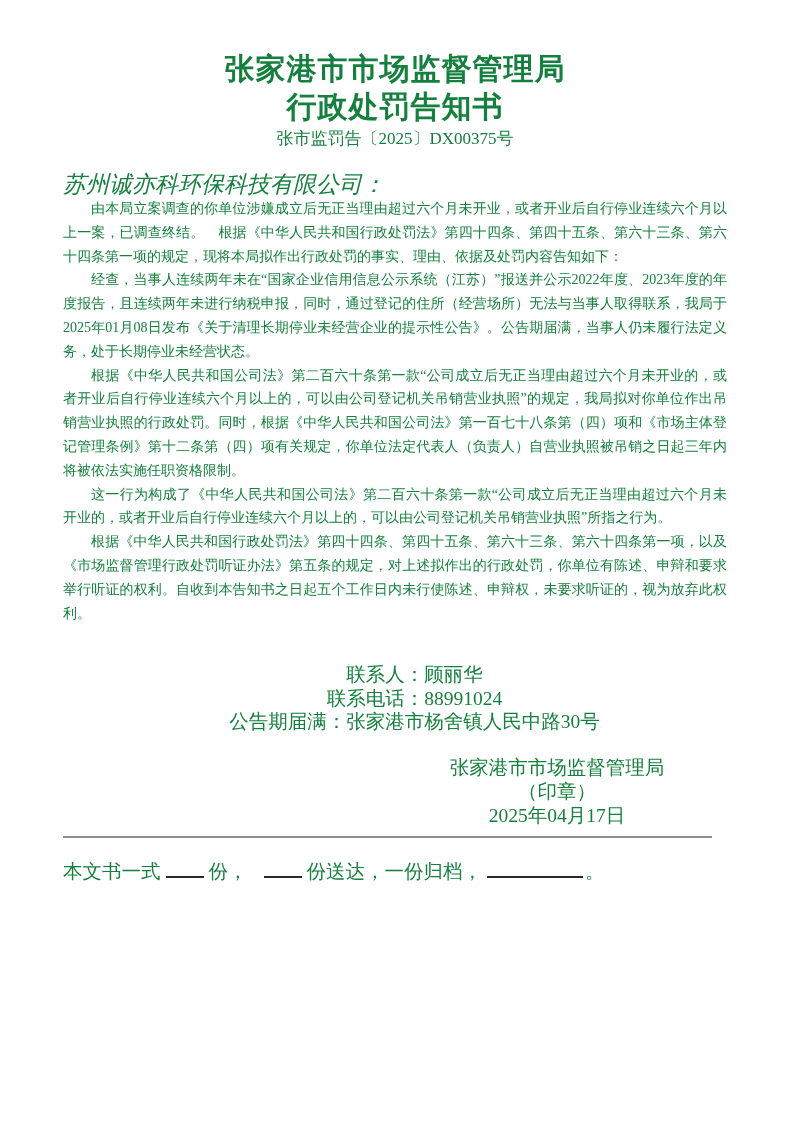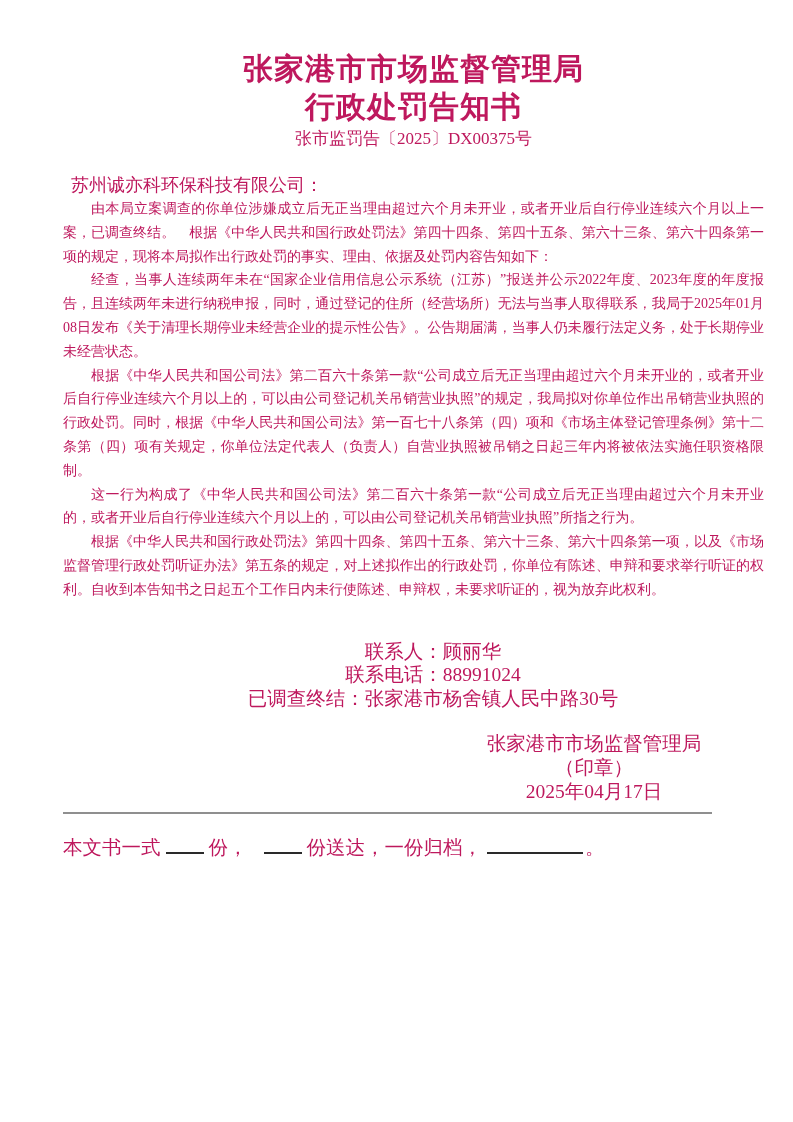--- a/index.html
+++ b/index.html
@@ -5,44 +5,45 @@
   html, body {
     margin: 0;
     padding: 0;
     background: #ffffff;
   }
   .page {
     position: relative;
     width: 793px;
     height: 1122px;
     box-sizing: border-box;
-    padding: 50px 29px 0 63px;
+    padding: 50px 66px 0 63px;
     background: #ffffff;
-    color: #be185d;
+    color: #15803d;
     font-family: "Liberation Serif", "DejaVu Serif", serif;
     overflow: hidden;
   }
   .doc-header { text-align: center; }
   .agency-title, .doc-title {
     margin: 0;
     font-size: 30px;
     line-height: 38px;
     font-weight: 700;
     letter-spacing: 1px;
   }
   .doc-number {
     margin-top: 3px;
     font-size: 17px;
     line-height: 20px;
     font-weight: 400;
   }
   .recipient {
-    margin: 24px 0 0 8px;
-    font-size: 18px;
+    margin: 24px 0 0 0;
+    font-size: 23px;
     line-height: 24px;
+    font-style: italic;
   }
   .para {
     margin: 0;
     font-size: 14px;
     line-height: 23.8px;
     text-align: justify;
     text-indent: 2em;
     word-break: break-all;
   }
   .contact-block {
@@ -103,21 +104,21 @@
 
     <p class="para">由本局立案调查的你单位涉嫌成立后无正当理由超过六个月未开业，或者开业后自行停业连续六个月以上一案，已调查终结。　根据《中华人民共和国行政处罚法》第四十四条、第四十五条、第六十三条、第六十四条第一项的规定，现将本局拟作出行政处罚的事实、理由、依据及处罚内容告知如下：</p>
     <p class="para">经查，当事人连续两年未在“国家企业信用信息公示系统（江苏）”报送并公示2022年度、2023年度的年度报告，且连续两年未进行纳税申报，同时，通过登记的住所（经营场所）无法与当事人取得联系，我局于2025年01月08日发布《关于清理长期停业未经营企业的提示性公告》。公告期届满，当事人仍未履行法定义务，处于长期停业未经营状态。</p>
     <p class="para">根据《中华人民共和国公司法》第二百六十条第一款“公司成立后无正当理由超过六个月未开业的，或者开业后自行停业连续六个月以上的，可以由公司登记机关吊销营业执照”的规定，我局拟对你单位作出吊销营业执照的行政处罚。同时，根据《中华人民共和国公司法》第一百七十八条第（四）项和《市场主体登记管理条例》第十二条第（四）项有关规定，你单位法定代表人（负责人）自营业执照被吊销之日起三年内将被依法实施任职资格限制。</p>
     <p class="para">这一行为构成了《中华人民共和国公司法》第二百六十条第一款“公司成立后无正当理由超过六个月未开业的，或者开业后自行停业连续六个月以上的，可以由公司登记机关吊销营业执照”所指之行为。</p>
     <p class="para">根据《中华人民共和国行政处罚法》第四十四条、第四十五条、第六十三条、第六十四条第一项，以及《市场监督管理行政处罚听证办法》第五条的规定，对上述拟作出的行政处罚，你单位有陈述、申辩和要求举行听证的权利。自收到本告知书之日起五个工作日内未行使陈述、申辩权，未要求听证的，视为放弃此权利。</p>
 
     <div class="contact-block">
       <p>联系人：顾丽华</p>
       <p>联系电话：88991024</p>
-      <p>已调查终结：张家港市杨舍镇人民中路30号</p>
+      <p>公告期届满：张家港市杨舍镇人民中路30号</p>
     </div>
 
     <div class="signature-block">
       <p>张家港市市场监督管理局</p>
       <p>（印章）</p>
       <p>2025年04月17日</p>
     </div>
   </main>
 
   <div class="divider"></div>

